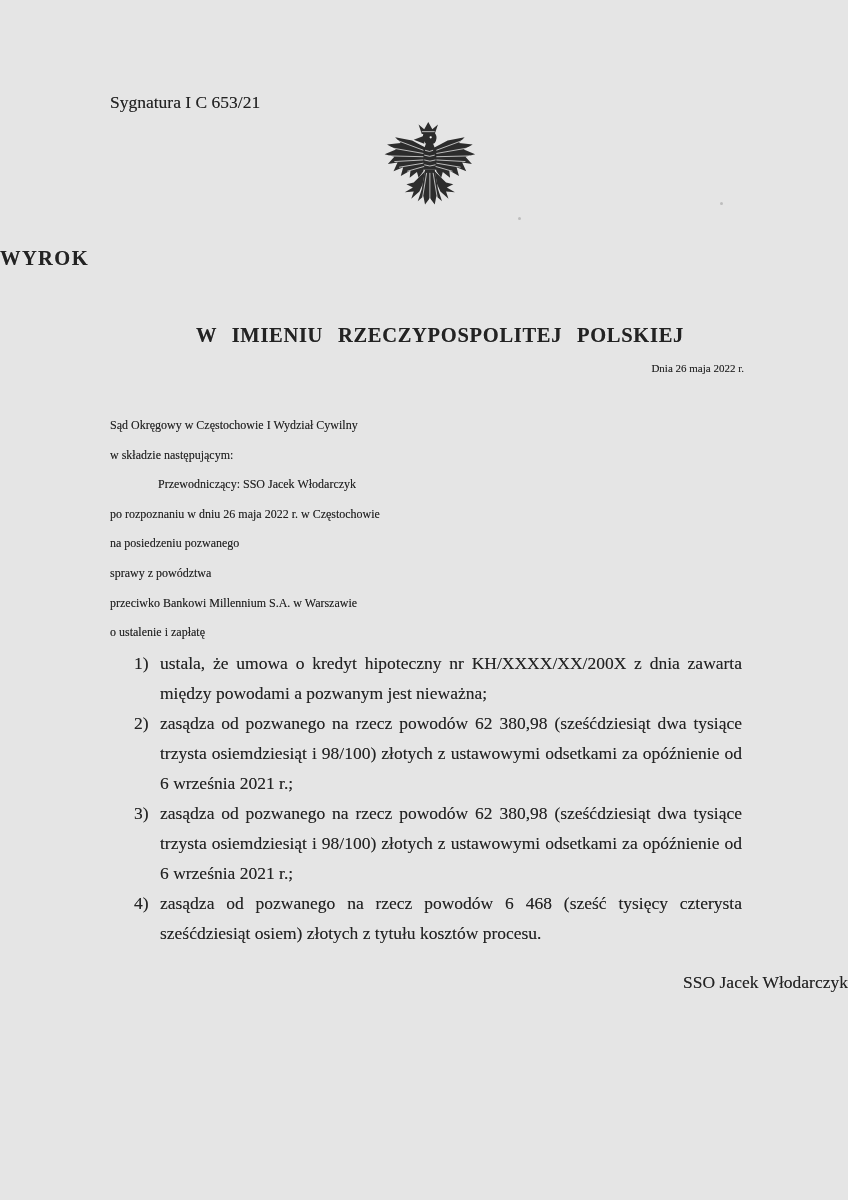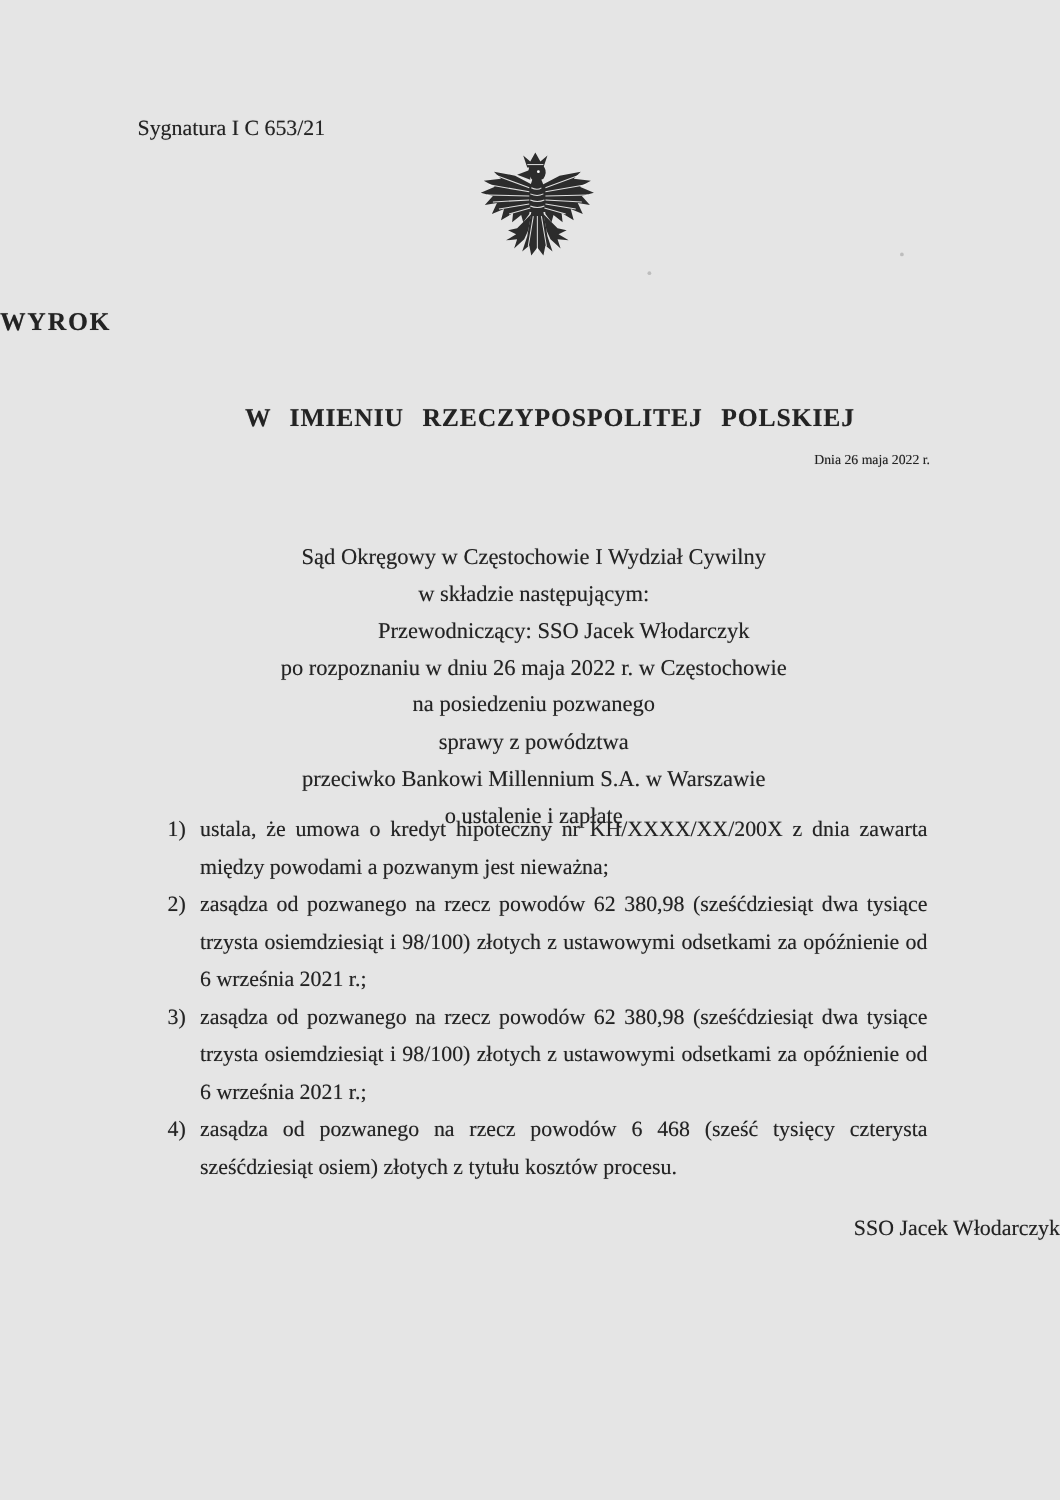--- a/index.html
+++ b/index.html
@@ -56,26 +56,25 @@
 
   .date-line {
     position: absolute;
     top: 362px;
     right: 104px;
     font-size: 11px;
   }
 
   .court-block {
     position: absolute;
-    top: 431px;
+    top: 411px;
     left: 110px;
     width: 634px;
-    font-size: 18px;
+    font-size: 12px;
     line-height: 29.6px;
-    text-align: center;
   }
   .court-line { margin: 0; }
   .court-line.indent { padding-left: 48px; }
 
   .rulings {
     position: absolute;
     top: 648px;
     left: 134px;
     width: 608px;
     margin: 0;

